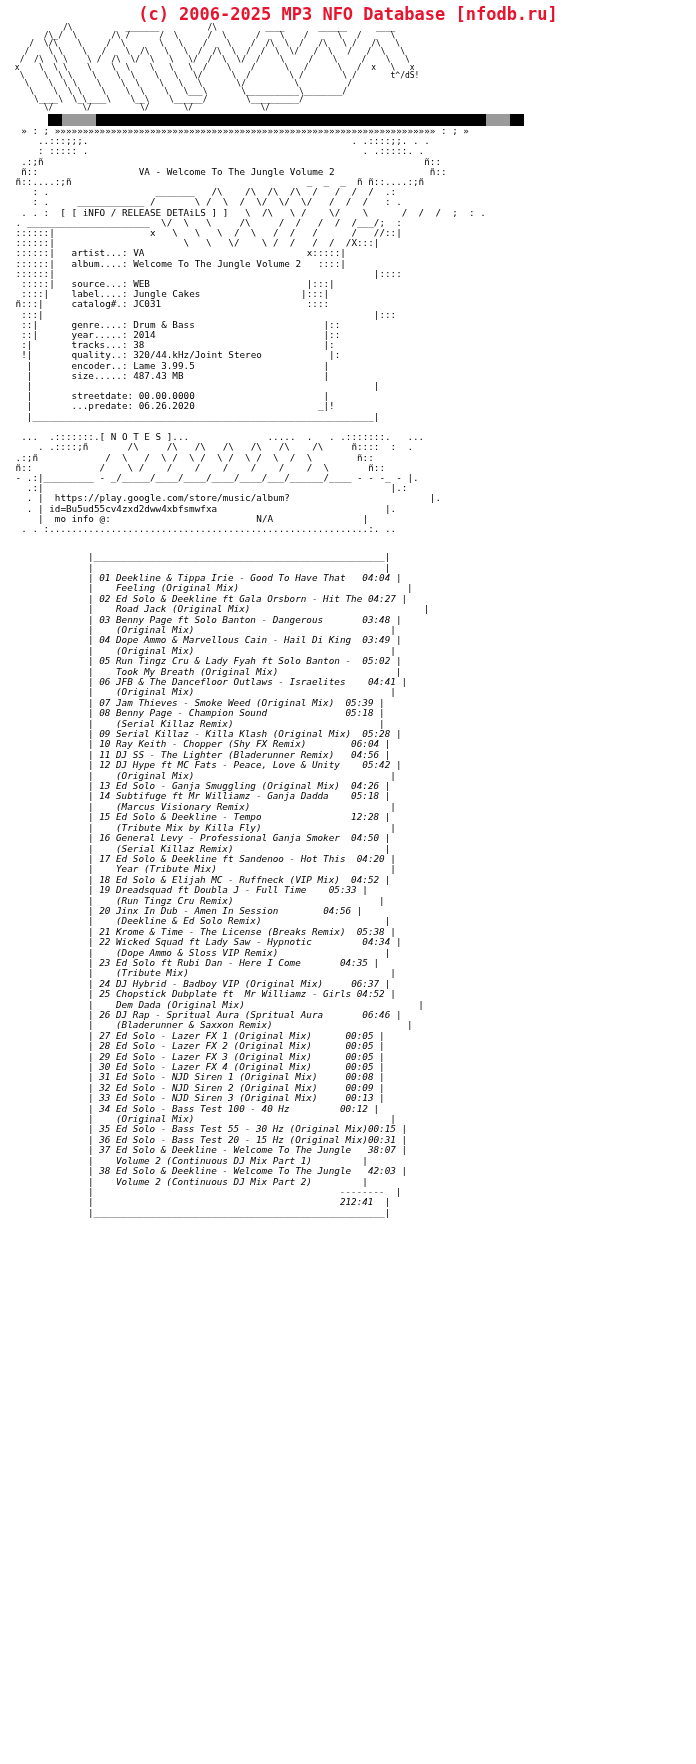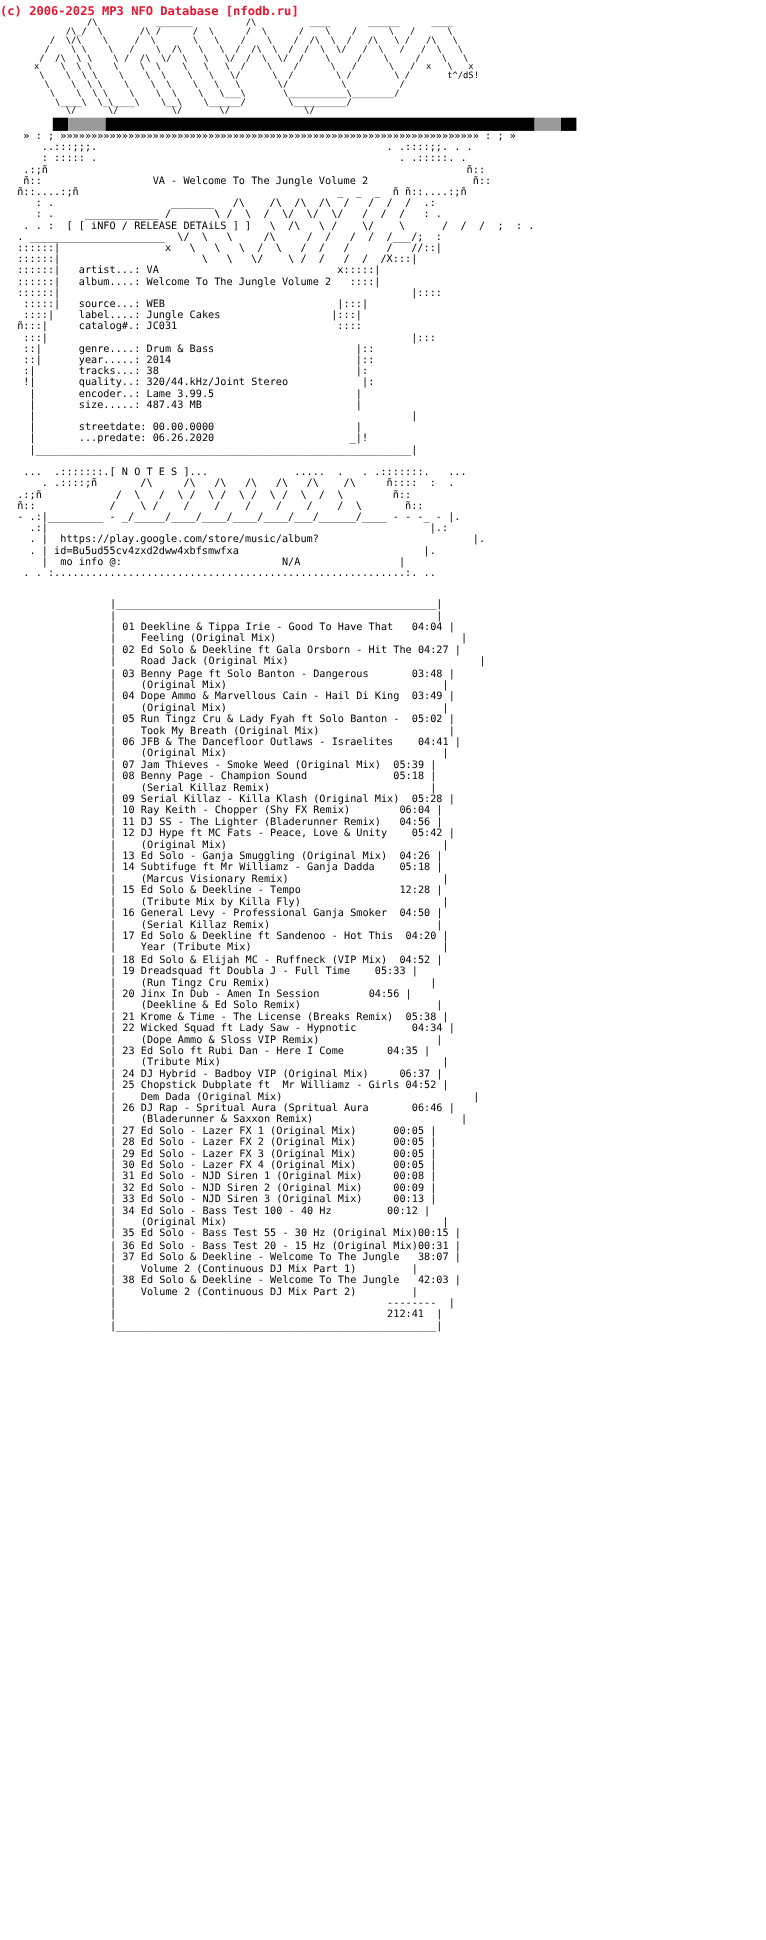--- a/index.html
+++ b/index.html
@@ -13,64 +13,66 @@
     font-family: "DejaVu Sans Mono", "Liberation Mono", monospace;
     color: #000000;
   }
   .page {
     position: relative;
     width: 696px;
     min-height: 1764px;
     overflow: hidden;
   }
   .topbar {
+    text-align: center;
     color: #e8132c;
-    font-size: 11px;
+    font-size: 17px;
     font-weight: bold;
     padding-top: 4px;
     letter-spacing: 0px;
     font-family: "DejaVu Sans Mono", "Liberation Mono", monospace;
   }
   pre.art {
     margin: 0;
     padding: 0;
     font-family: "DejaVu Sans Mono", "Liberation Mono", monospace;
     font-size: 8px;
     line-height: 8px;
     color: #000000;
     white-space: pre;
     letter-spacing: 0px;
   }
   .art-block {
-    margin: 0 0 0 26px;
+    margin: 0 0 0 10px;
   }
   .nfo-body {
     position: relative;
     margin: 0;
   }
   pre.nfo {
     margin: 0;
     padding: 0 0 0 10px;
     font-family: "DejaVu Sans Mono", "Liberation Mono", monospace;
     font-size: 9.3px;
     line-height: 10.2px;
     white-space: pre;
     color: #000000;
   }
   .tracklist-wrap {
     margin-top: 18px;
   }
   pre.tracklist {
-    margin: 12px;
+    margin: 0;
     padding: 0 0 0 88px;
     font-family: "DejaVu Sans Mono", "Liberation Mono", monospace;
     font-size: 9.3px;
     line-height: 10.4px;
     white-space: pre;
     color: #000000;
+    font-style: italic;
   }
   .bar-strip {
     margin: 2px 0 0 48px;
     width: 596px;
     height: 12px;
     position: relative;
   }
   .bar-strip .seg {
     position: absolute;
     top: 0;

